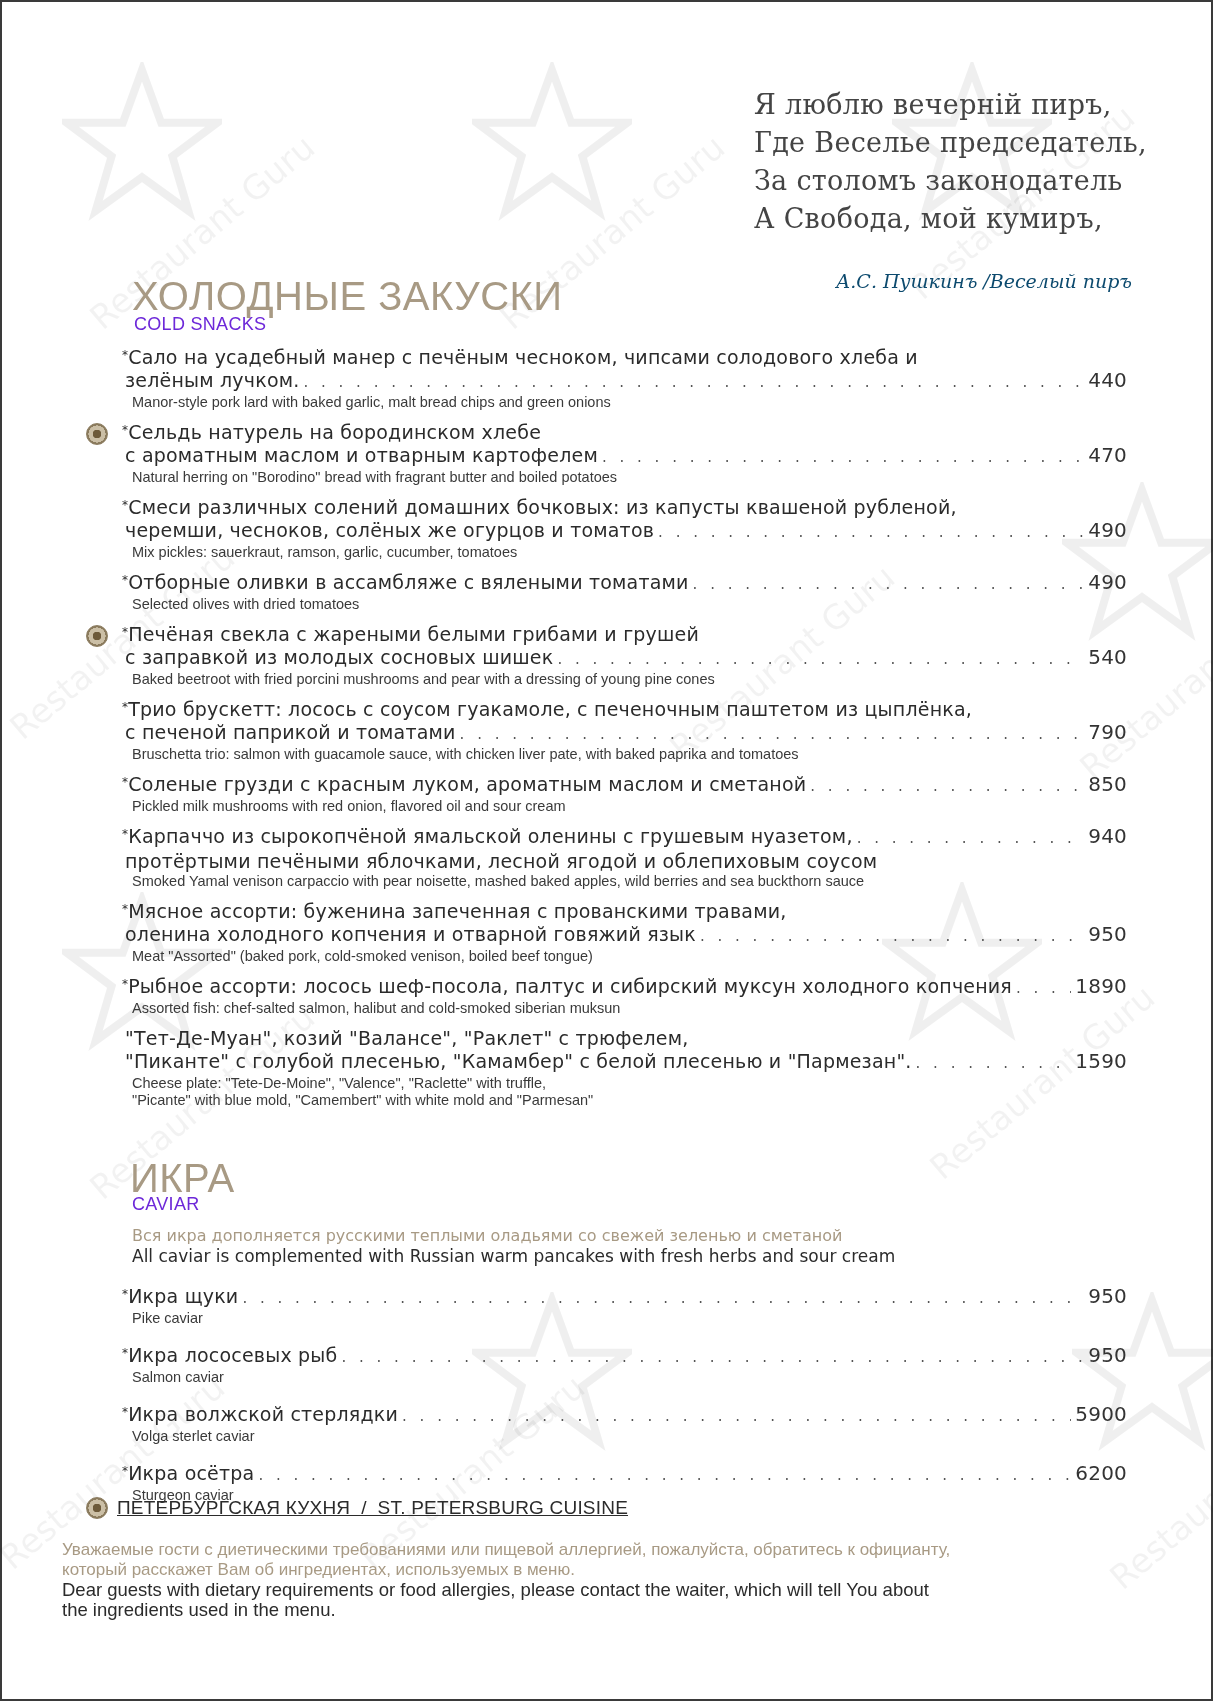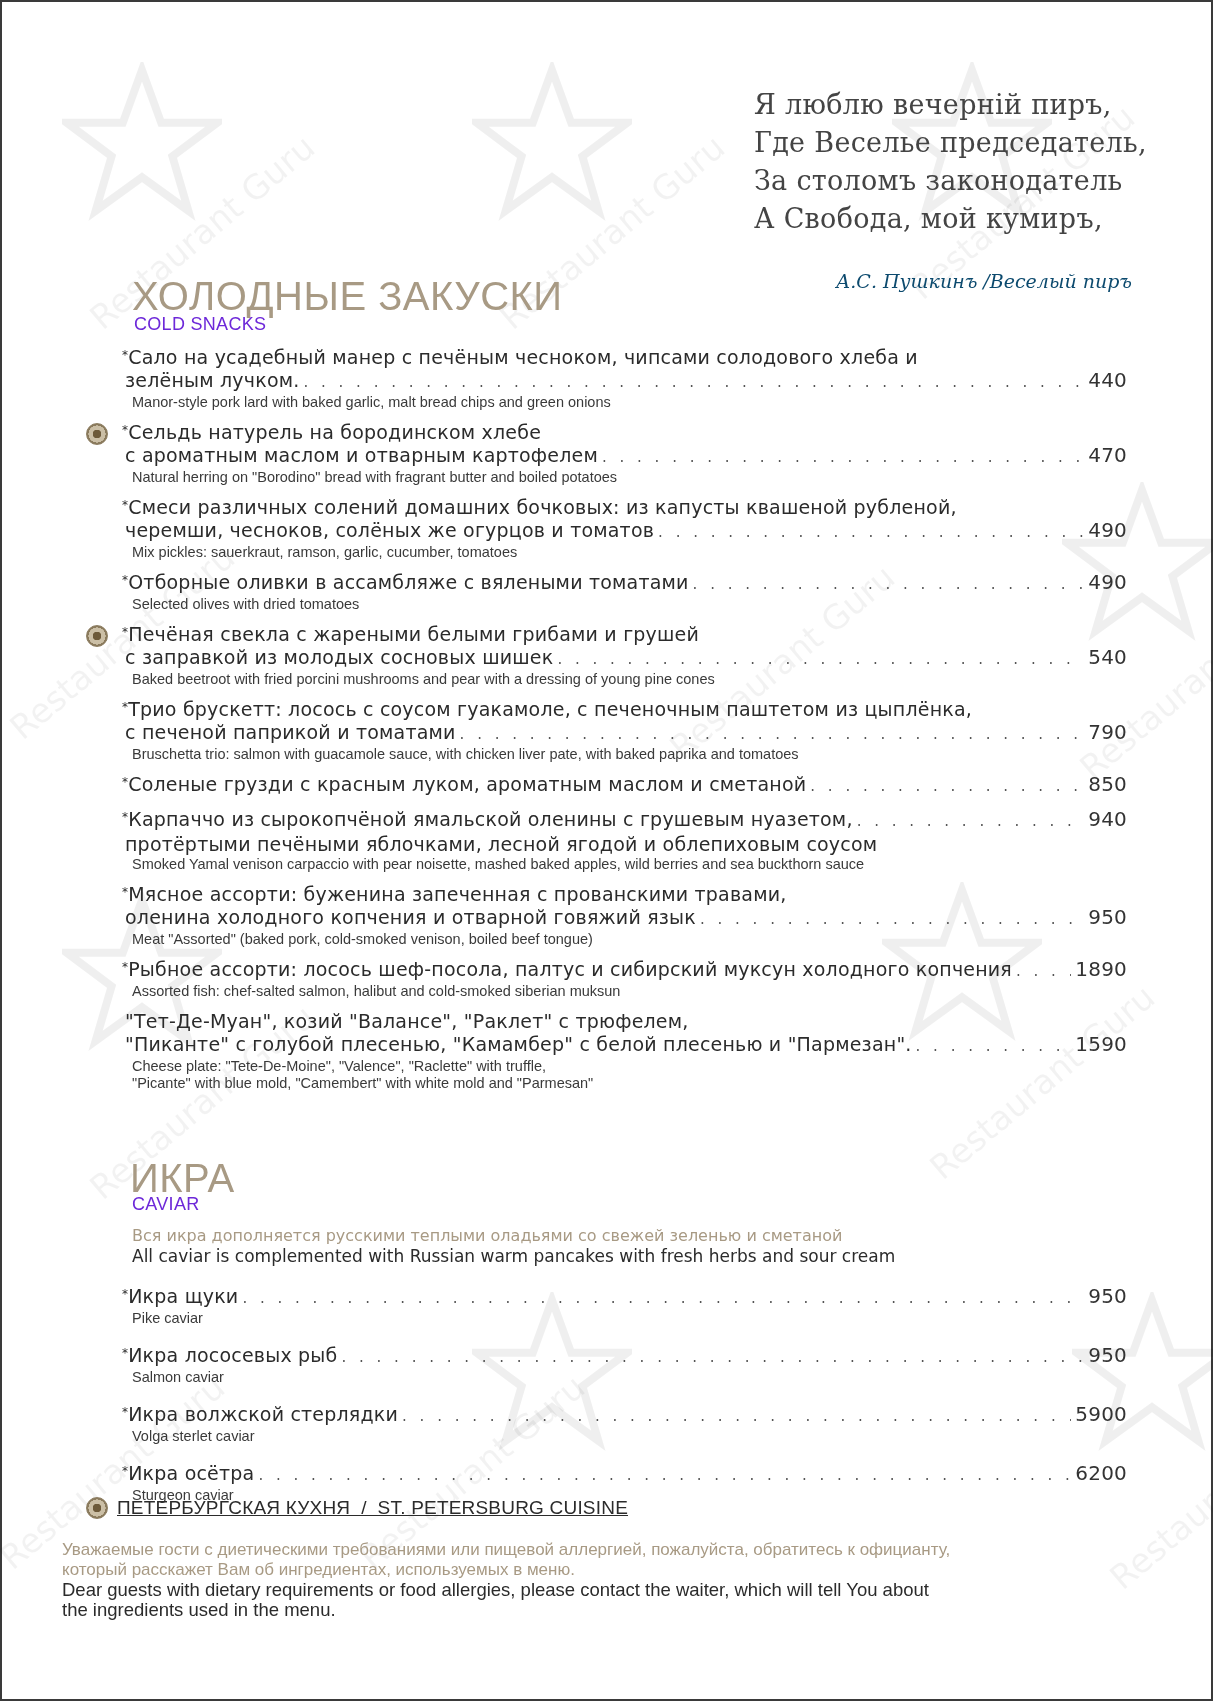--- a/index.html
+++ b/index.html
@@ -196,20 +196,21 @@
           <span class="price">790</span>
         </div>
         <div class="en">Bruschetta trio: salmon with guacamole sauce, with chicken liver pate, with baked paprika and tomatoes</div>
       </div>
       <div class="item">
         <div class="line">
           <span class="txt"><span class="star">*</span><span>Соленые грузди с красным луком, ароматным маслом и сметаной</span></span>
           <span class="dots"></span>
           <span class="price">850</span>
         </div>
+        <div class="en">Pickled milk mushrooms with red onion, flavored oil and sour cream</div>
       </div>
       <div class="item">
         <div class="line">
           <span class="txt"><span class="star">*</span><span>Карпаччо из сырокопчёной ямальской оленины с грушевым нуазетом,</span></span>
           <span class="dots"></span>
           <span class="price">940</span>
         </div>
         <div class="line">
           <span class="txt" style="padding-left: 3px;"><span>протёртыми печёными яблочками, лесной ягодой и облепиховым соусом</span></span>
         </div>

